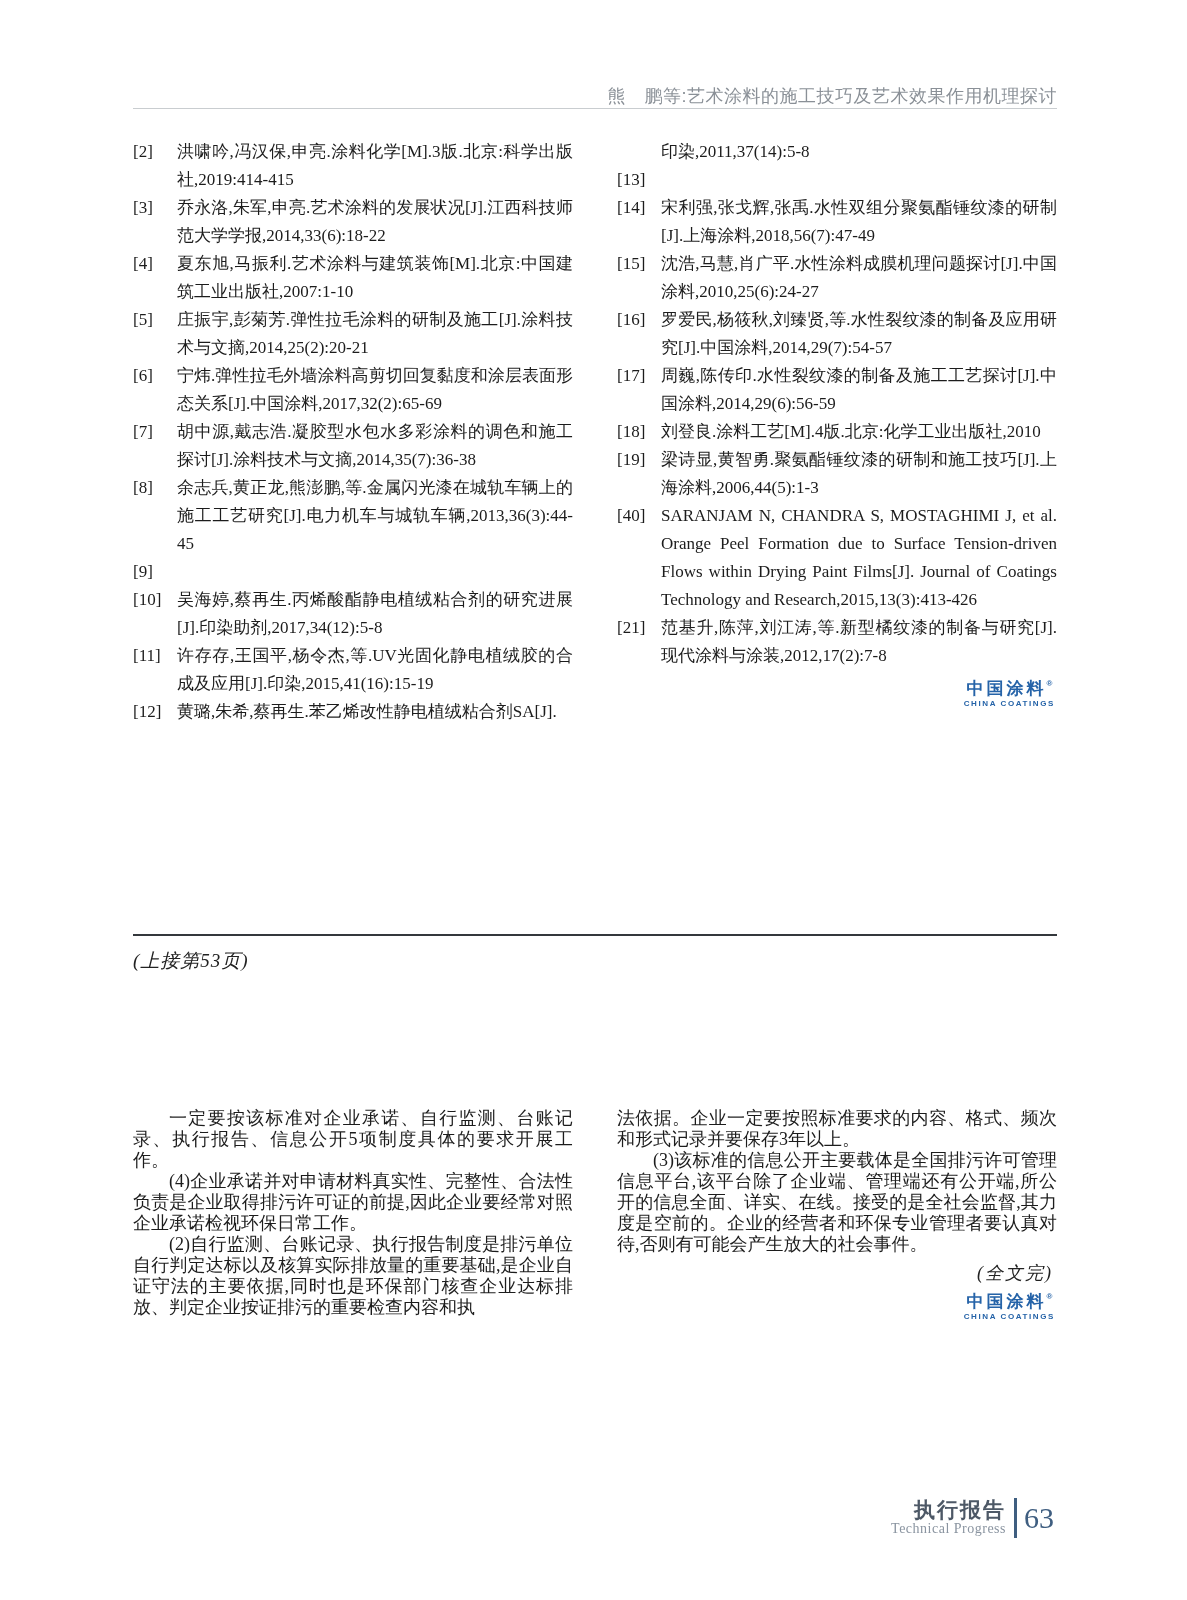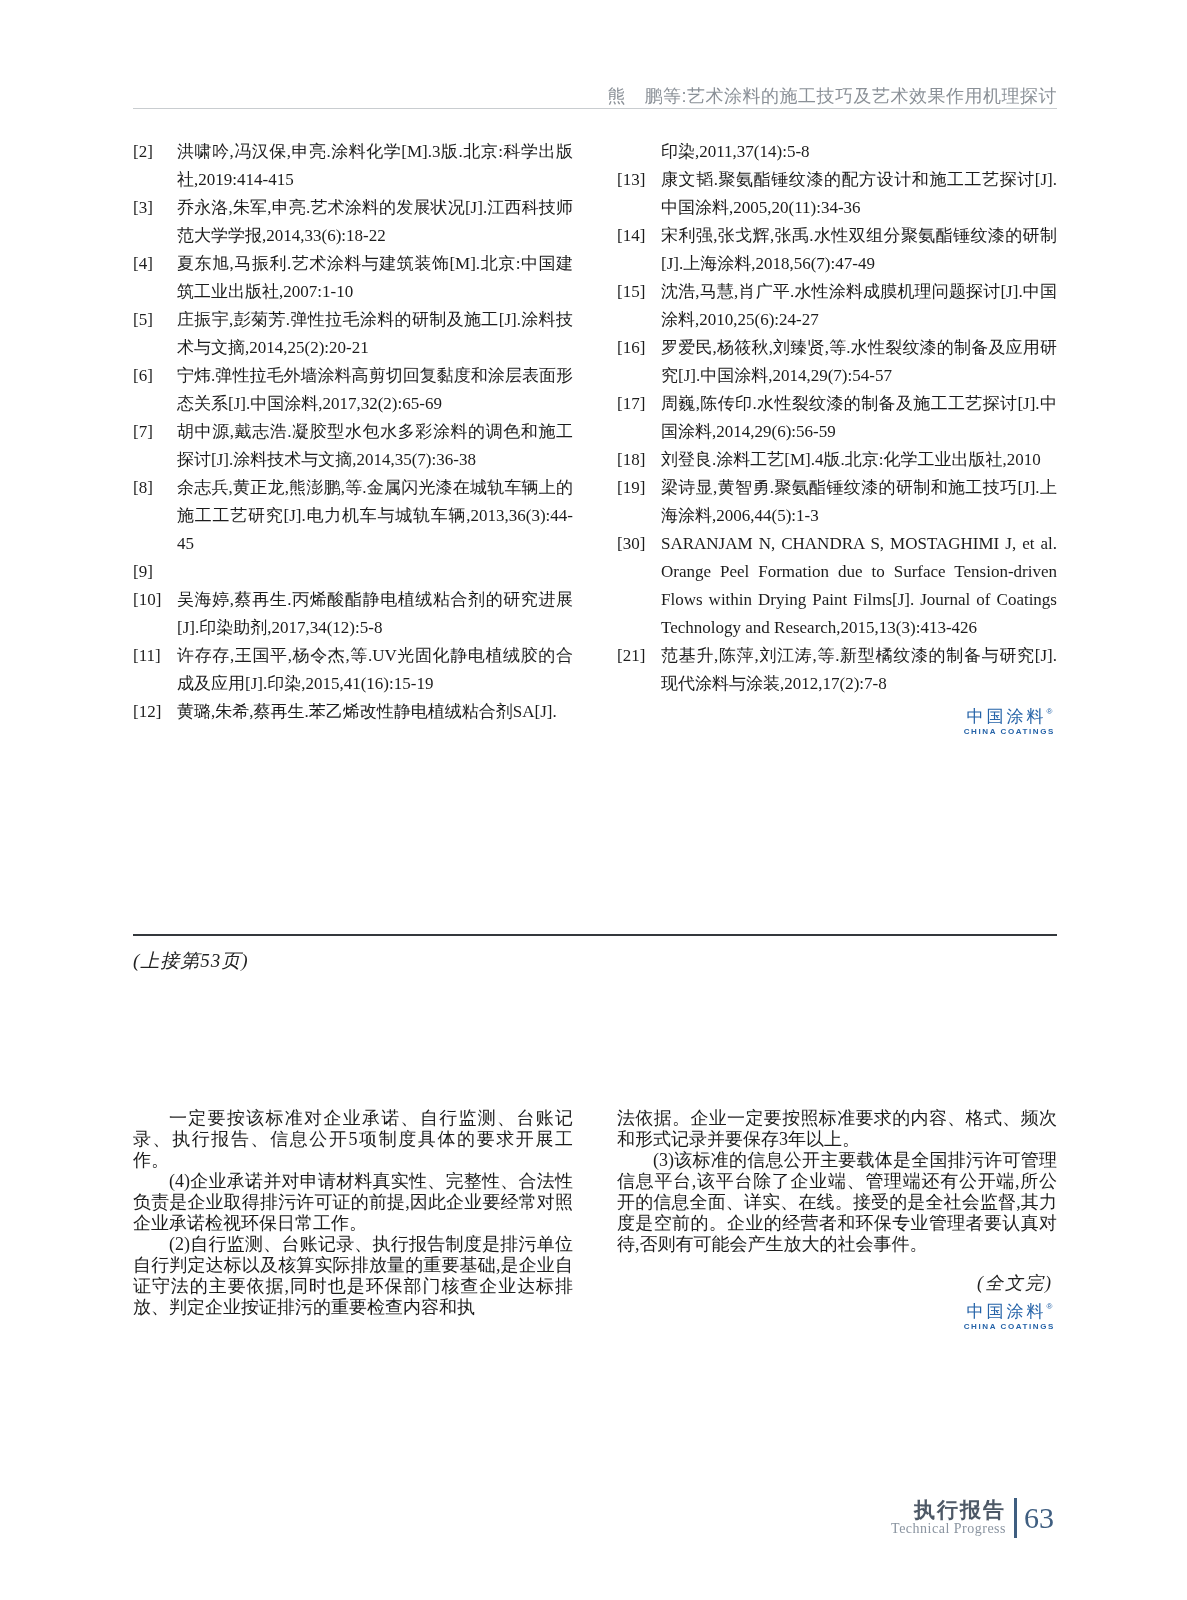--- a/index.html
+++ b/index.html
@@ -42,21 +42,21 @@
   }
   
   .logo{
     color:#2563a8;
     font-family:"Liberation Sans","DejaVu Sans",sans-serif;
     text-align:center;
     display:inline-block;
     line-height:1.1;
   }
   .logo-cn{
-    font-weight:normal;font-size:17px;letter-spacing:3px;white-space:nowrap;
+    font-weight:bold;font-size:17px;letter-spacing:3px;white-space:nowrap;
   }
   .logo-reg{font-size:8px;vertical-align:top;letter-spacing:0;}
   .logo-en{
     font-weight:bold;font-size:8px;letter-spacing:1.6px;margin-top:1px;white-space:nowrap;
   }
   .refs-logo-wrap{text-align:right;margin-top:10px;padding-right:2px;}
   
   .divider{
     position:absolute;top:934px;left:133px;width:924px;height:2px;
     background:#34383c;
@@ -74,21 +74,21 @@
   .para{
     font-size:18px;line-height:21px;
     text-align:justify;text-justify:inter-ideograph;
     margin:0;
   }
   .para-indent{text-indent:2em;}
   .para-flush{text-indent:0;}
   .end-note{
     text-align:right;
     font-size:18px;font-style:italic;letter-spacing:2px;
-    margin-top:16px;padding-right:4px;color:#222;
+    margin-top:6px;padding-right:4px;color:#222;
   }
   .body-logo-wrap{text-align:right;margin-top:8px;padding-right:2px;}
   
   .footer{
     position:absolute;top:1498px;right:133px;
     display:flex;align-items:center;
   }
   .footer-labels{
     text-align:right;margin-right:8px;
   }
@@ -175,21 +175,20 @@
     <div class="ref-col">
       <div>
 
           <div class="ref-item">
             <span class="ref-num"></span>
             <span class="ref-text">印染,2011,37(14):5-8</span>
           </div>
 
           <div class="ref-item">
             <span class="ref-num">[13]</span>
-            <span class="ref-text">康文韬.聚氨酯锤纹漆的配方设计和施工工艺探讨[J].中国涂料,2005,20(11):34-36</span>
           </div>
 
           <div class="ref-item">
             <span class="ref-num">[14]</span>
             <span class="ref-text">宋利强,张戈辉,张禹.水性双组分聚氨酯锤纹漆的研制[J].上海涂料,2018,56(7):47-49</span>
           </div>
 
           <div class="ref-item">
             <span class="ref-num">[15]</span>
             <span class="ref-text">沈浩,马慧,肖广平.水性涂料成膜机理问题探讨[J].中国涂料,2010,25(6):24-27</span>
@@ -209,21 +208,21 @@
             <span class="ref-num">[18]</span>
             <span class="ref-text">刘登良.涂料工艺[M].4版.北京:化学工业出版社,2010</span>
           </div>
 
           <div class="ref-item">
             <span class="ref-num">[19]</span>
             <span class="ref-text">梁诗显,黄智勇.聚氨酯锤纹漆的研制和施工技巧[J].上海涂料,2006,44(5):1-3</span>
           </div>
 
           <div class="ref-item">
-            <span class="ref-num">[30]</span>
+            <span class="ref-num">[40]</span>
             <span class="ref-text">SARANJAM N, CHANDRA S, MOSTAGHIMI J, et al. Orange Peel Formation due to Surface Tension-driven Flows within Drying Paint Films[J]. Journal of Coatings Technology and Research,2015,13(3):413-426</span>
           </div>
 
           <div class="ref-item">
             <span class="ref-num">[21]</span>
             <span class="ref-text">范基升,陈萍,刘江涛,等.新型橘纹漆的制备与研究[J].现代涂料与涂装,2012,17(2):7-8</span>
           </div>
         </div>
       <div class="refs-logo-wrap">
         <div class="logo">

